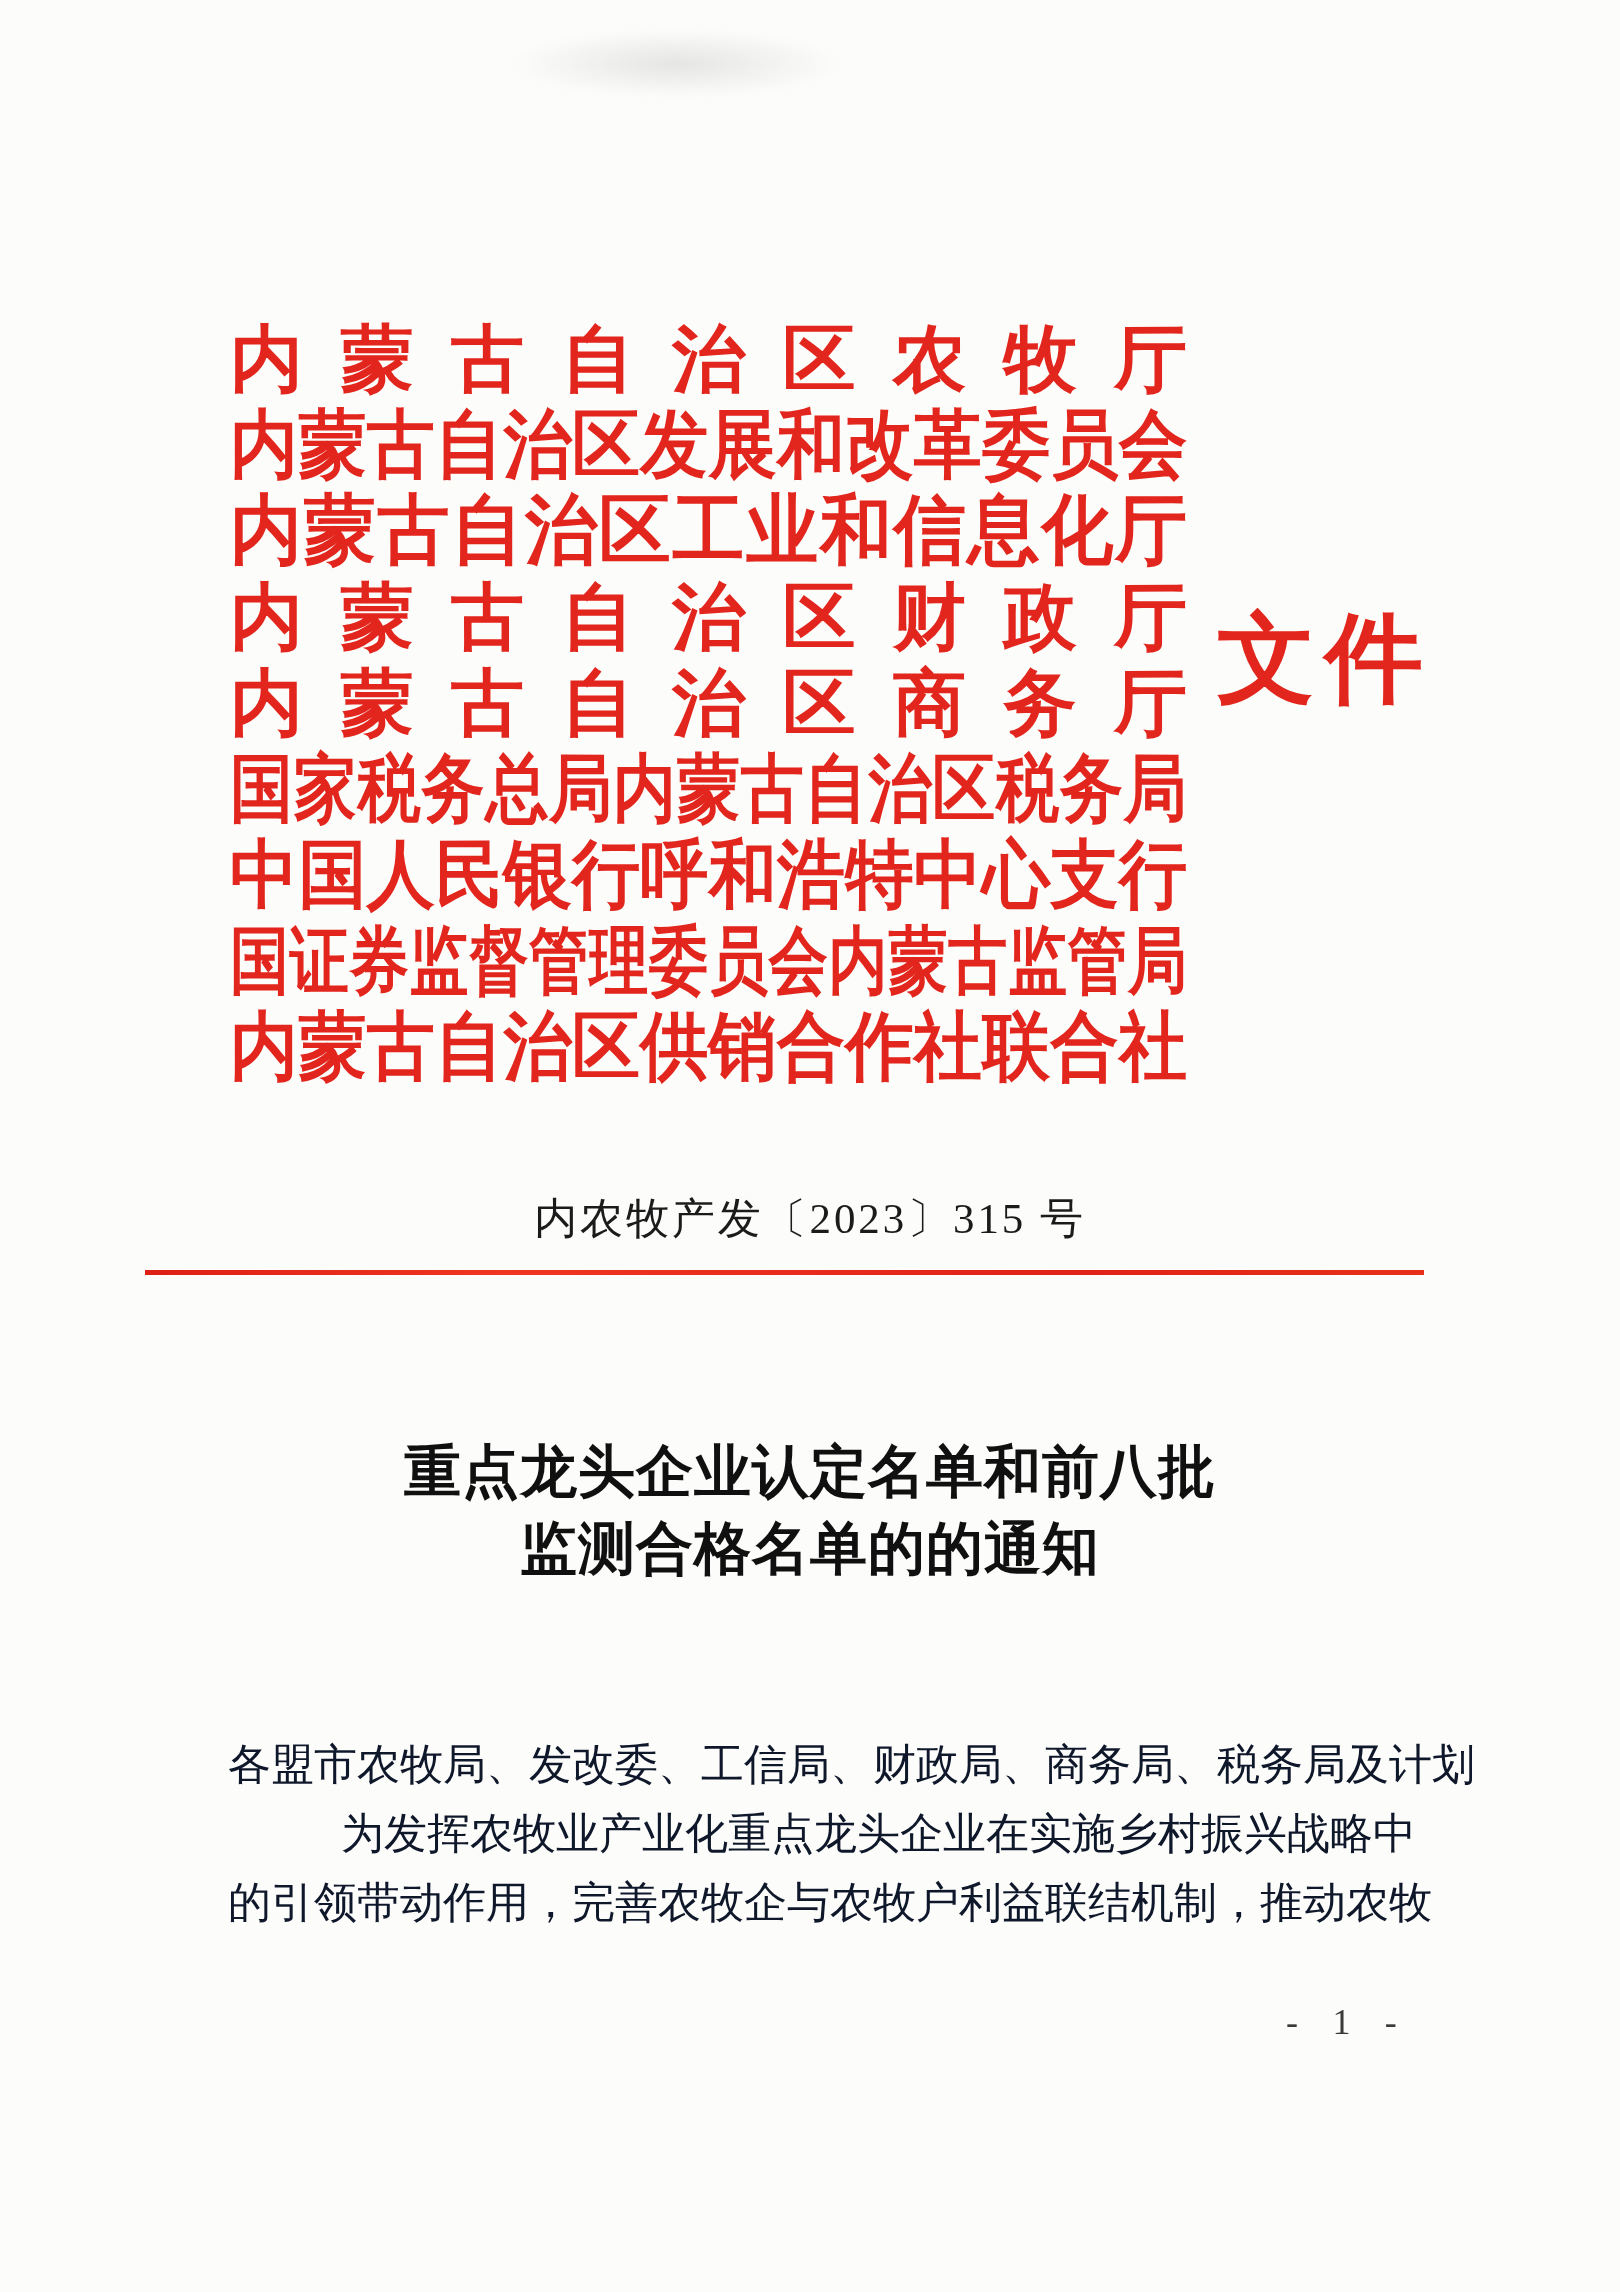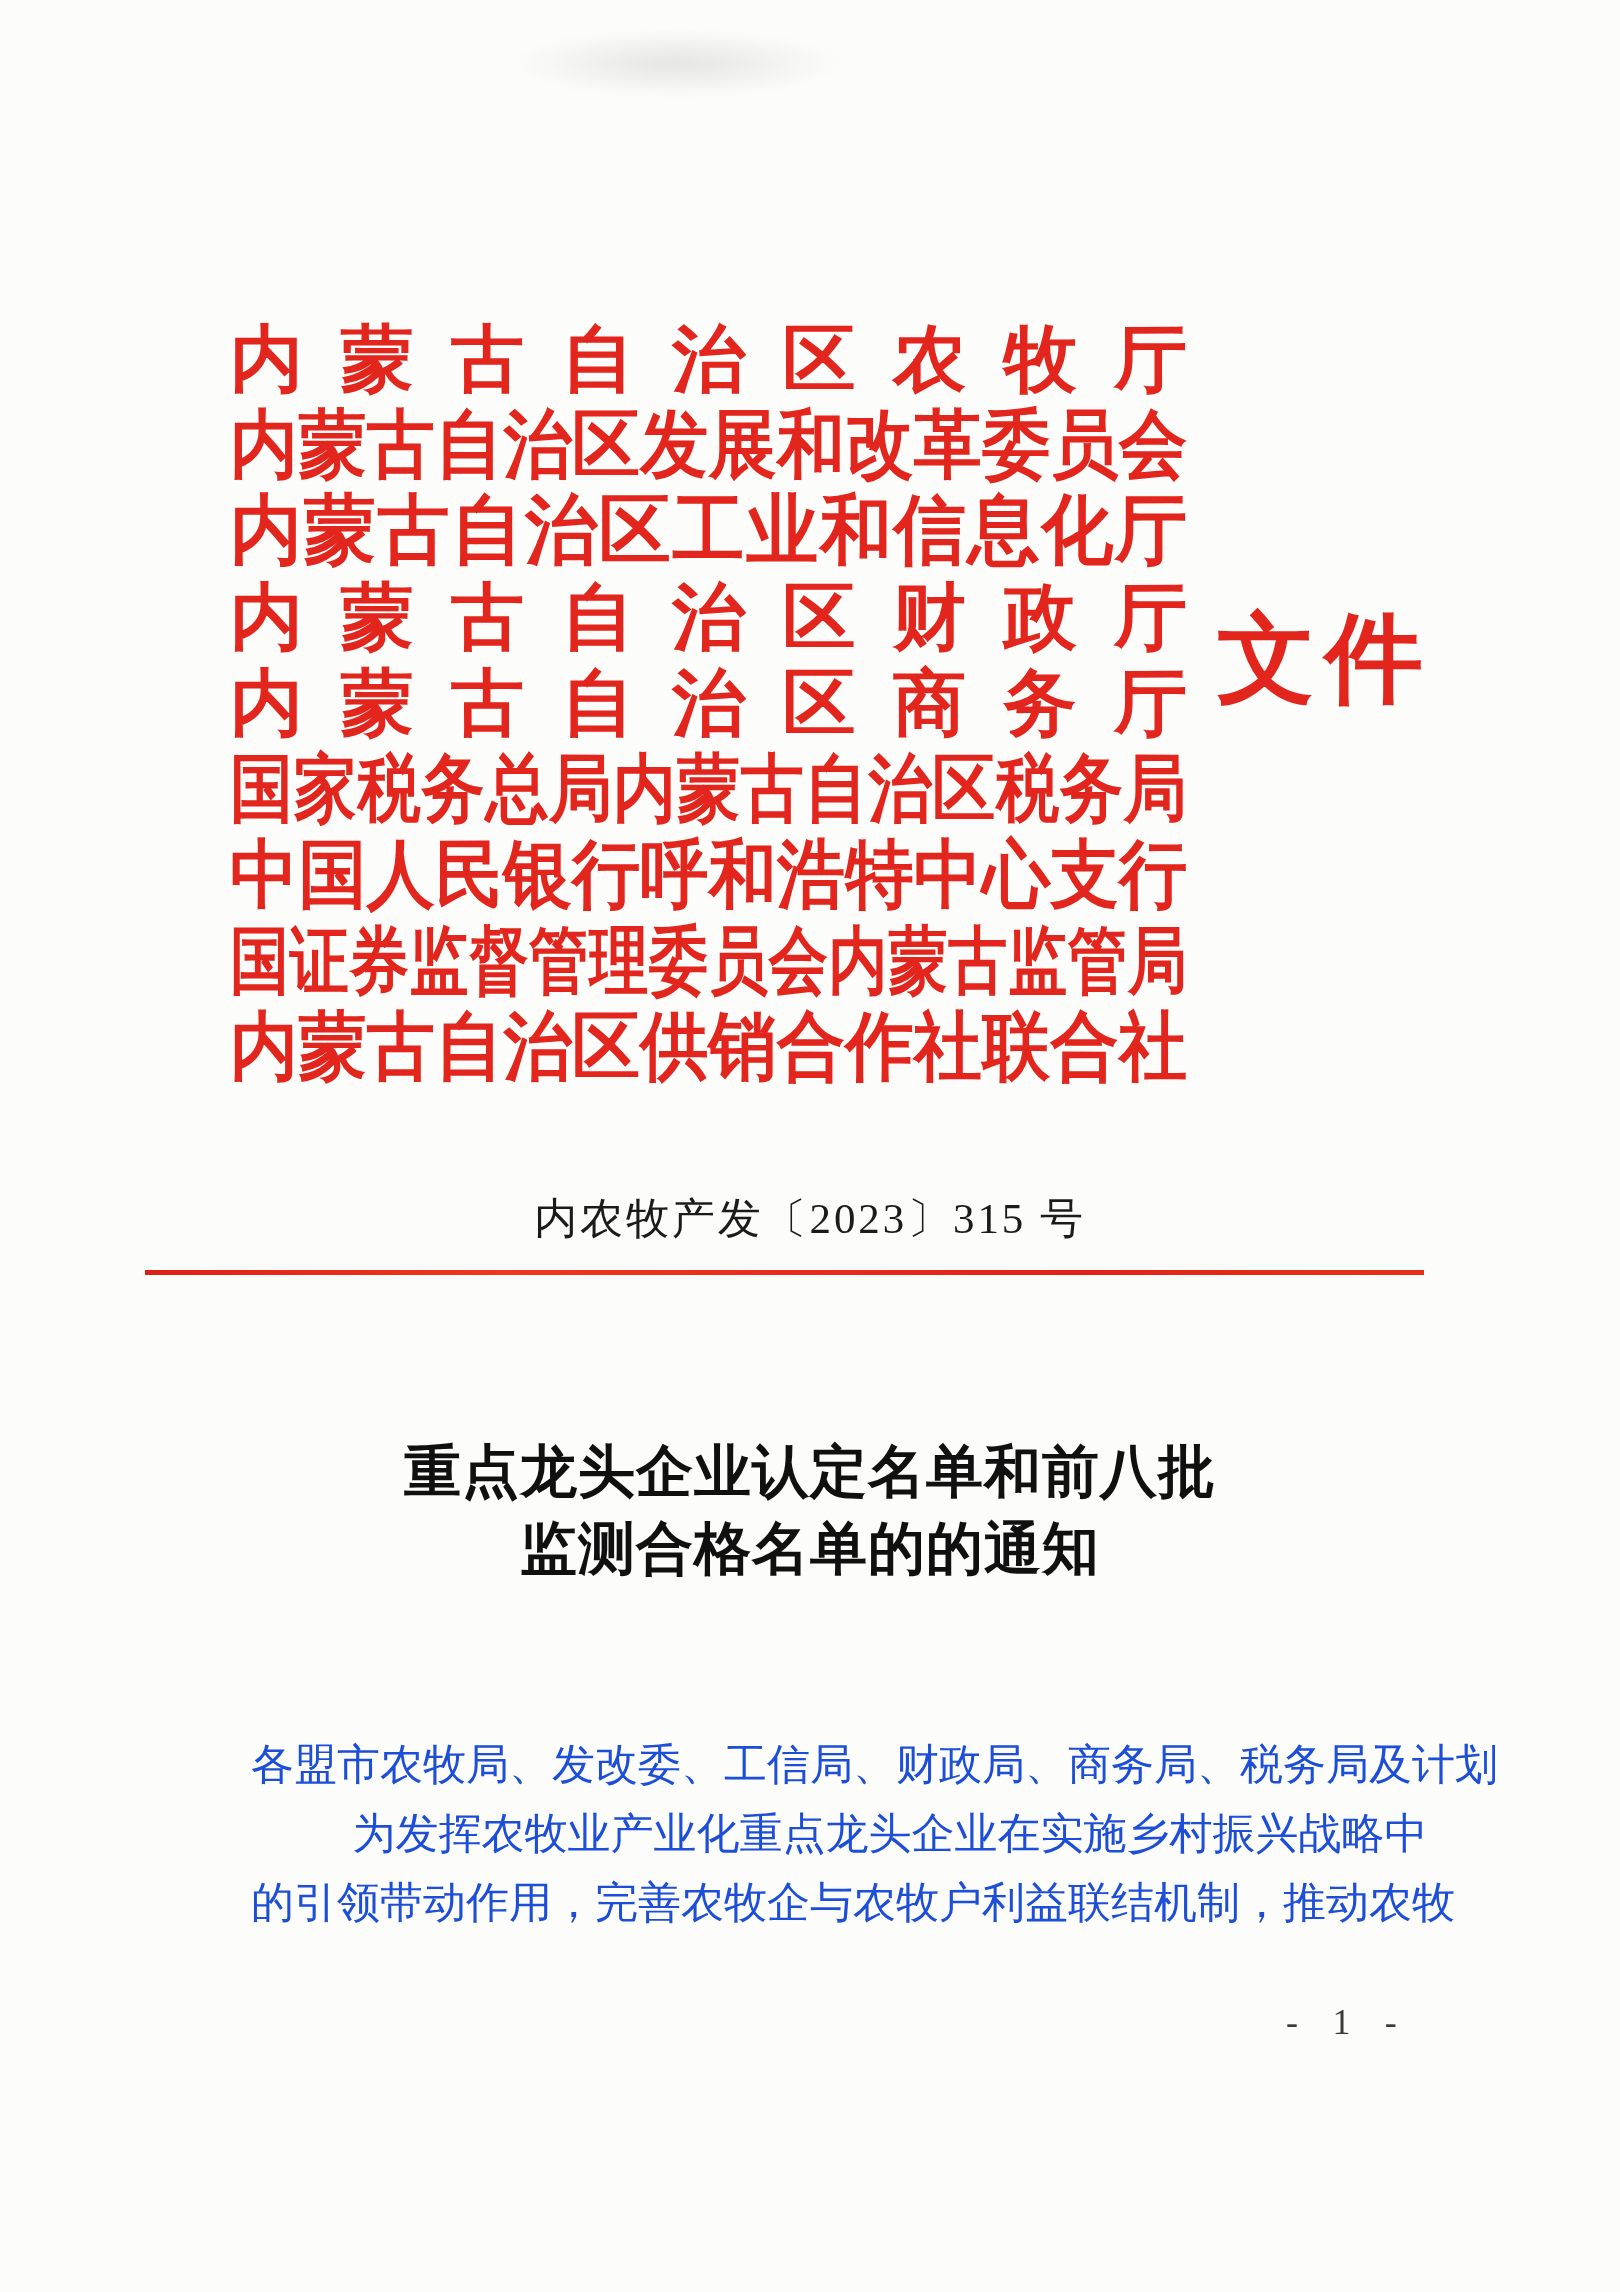--- a/index.html
+++ b/index.html
@@ -43,21 +43,21 @@
   }
   
   .title-block { position:absolute; top:1433px; left:0; width:100%; text-align:center; }
   .title-line {
     font-size:57px; line-height:77px; font-weight:bold; color:#101010;
     letter-spacing:1px;
   }
   
   .body-text { position:absolute; top:1730px; left:228px; width:1215px; }
   .body-line {
-    font-size:43px; line-height:69px; color:#1d4ed8; white-space:nowrap;margin-left:23px;
+    font-size:43px; line-height:69px; color:#0f172a; white-space:nowrap;
   }
   .body-line.indent { text-indent:86px;text-align:center; }
   
   .page-number {
     position:absolute; top:2001px; left:1286px;
     font-size:36px; color:#3a3a3a; letter-spacing:12.7px; white-space:nowrap;
   }
 </style>
 </head>
 <body>

